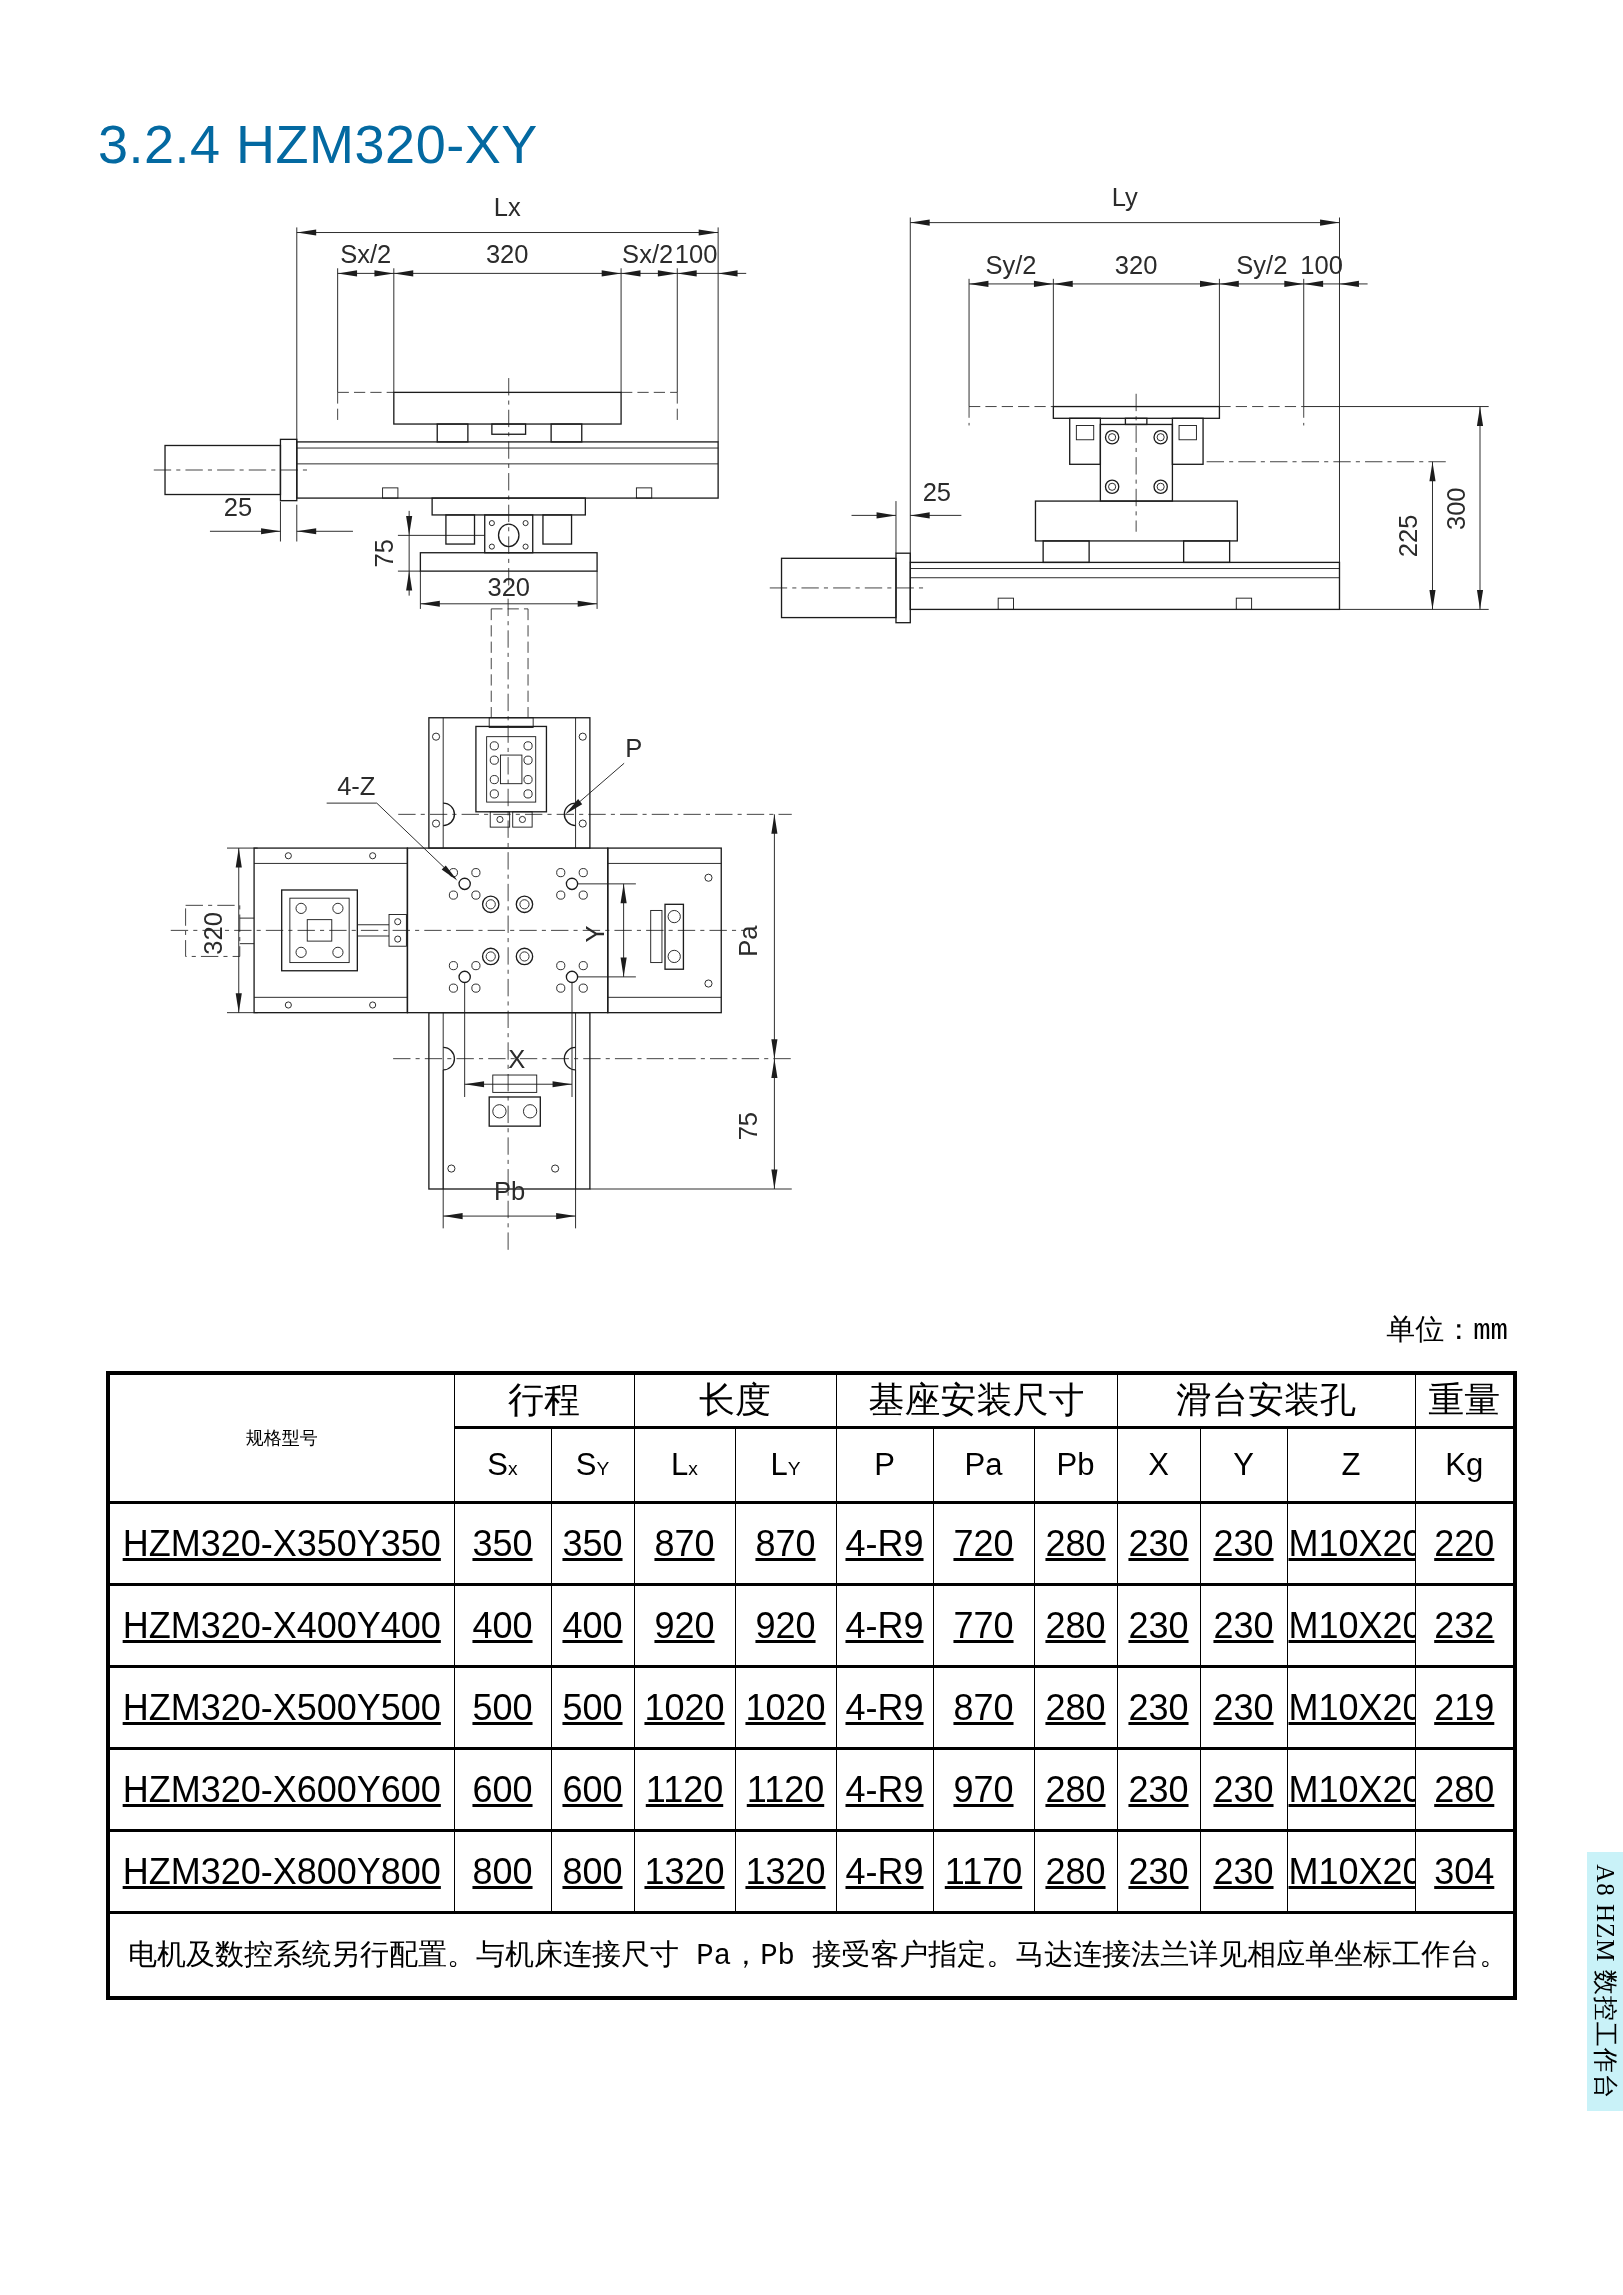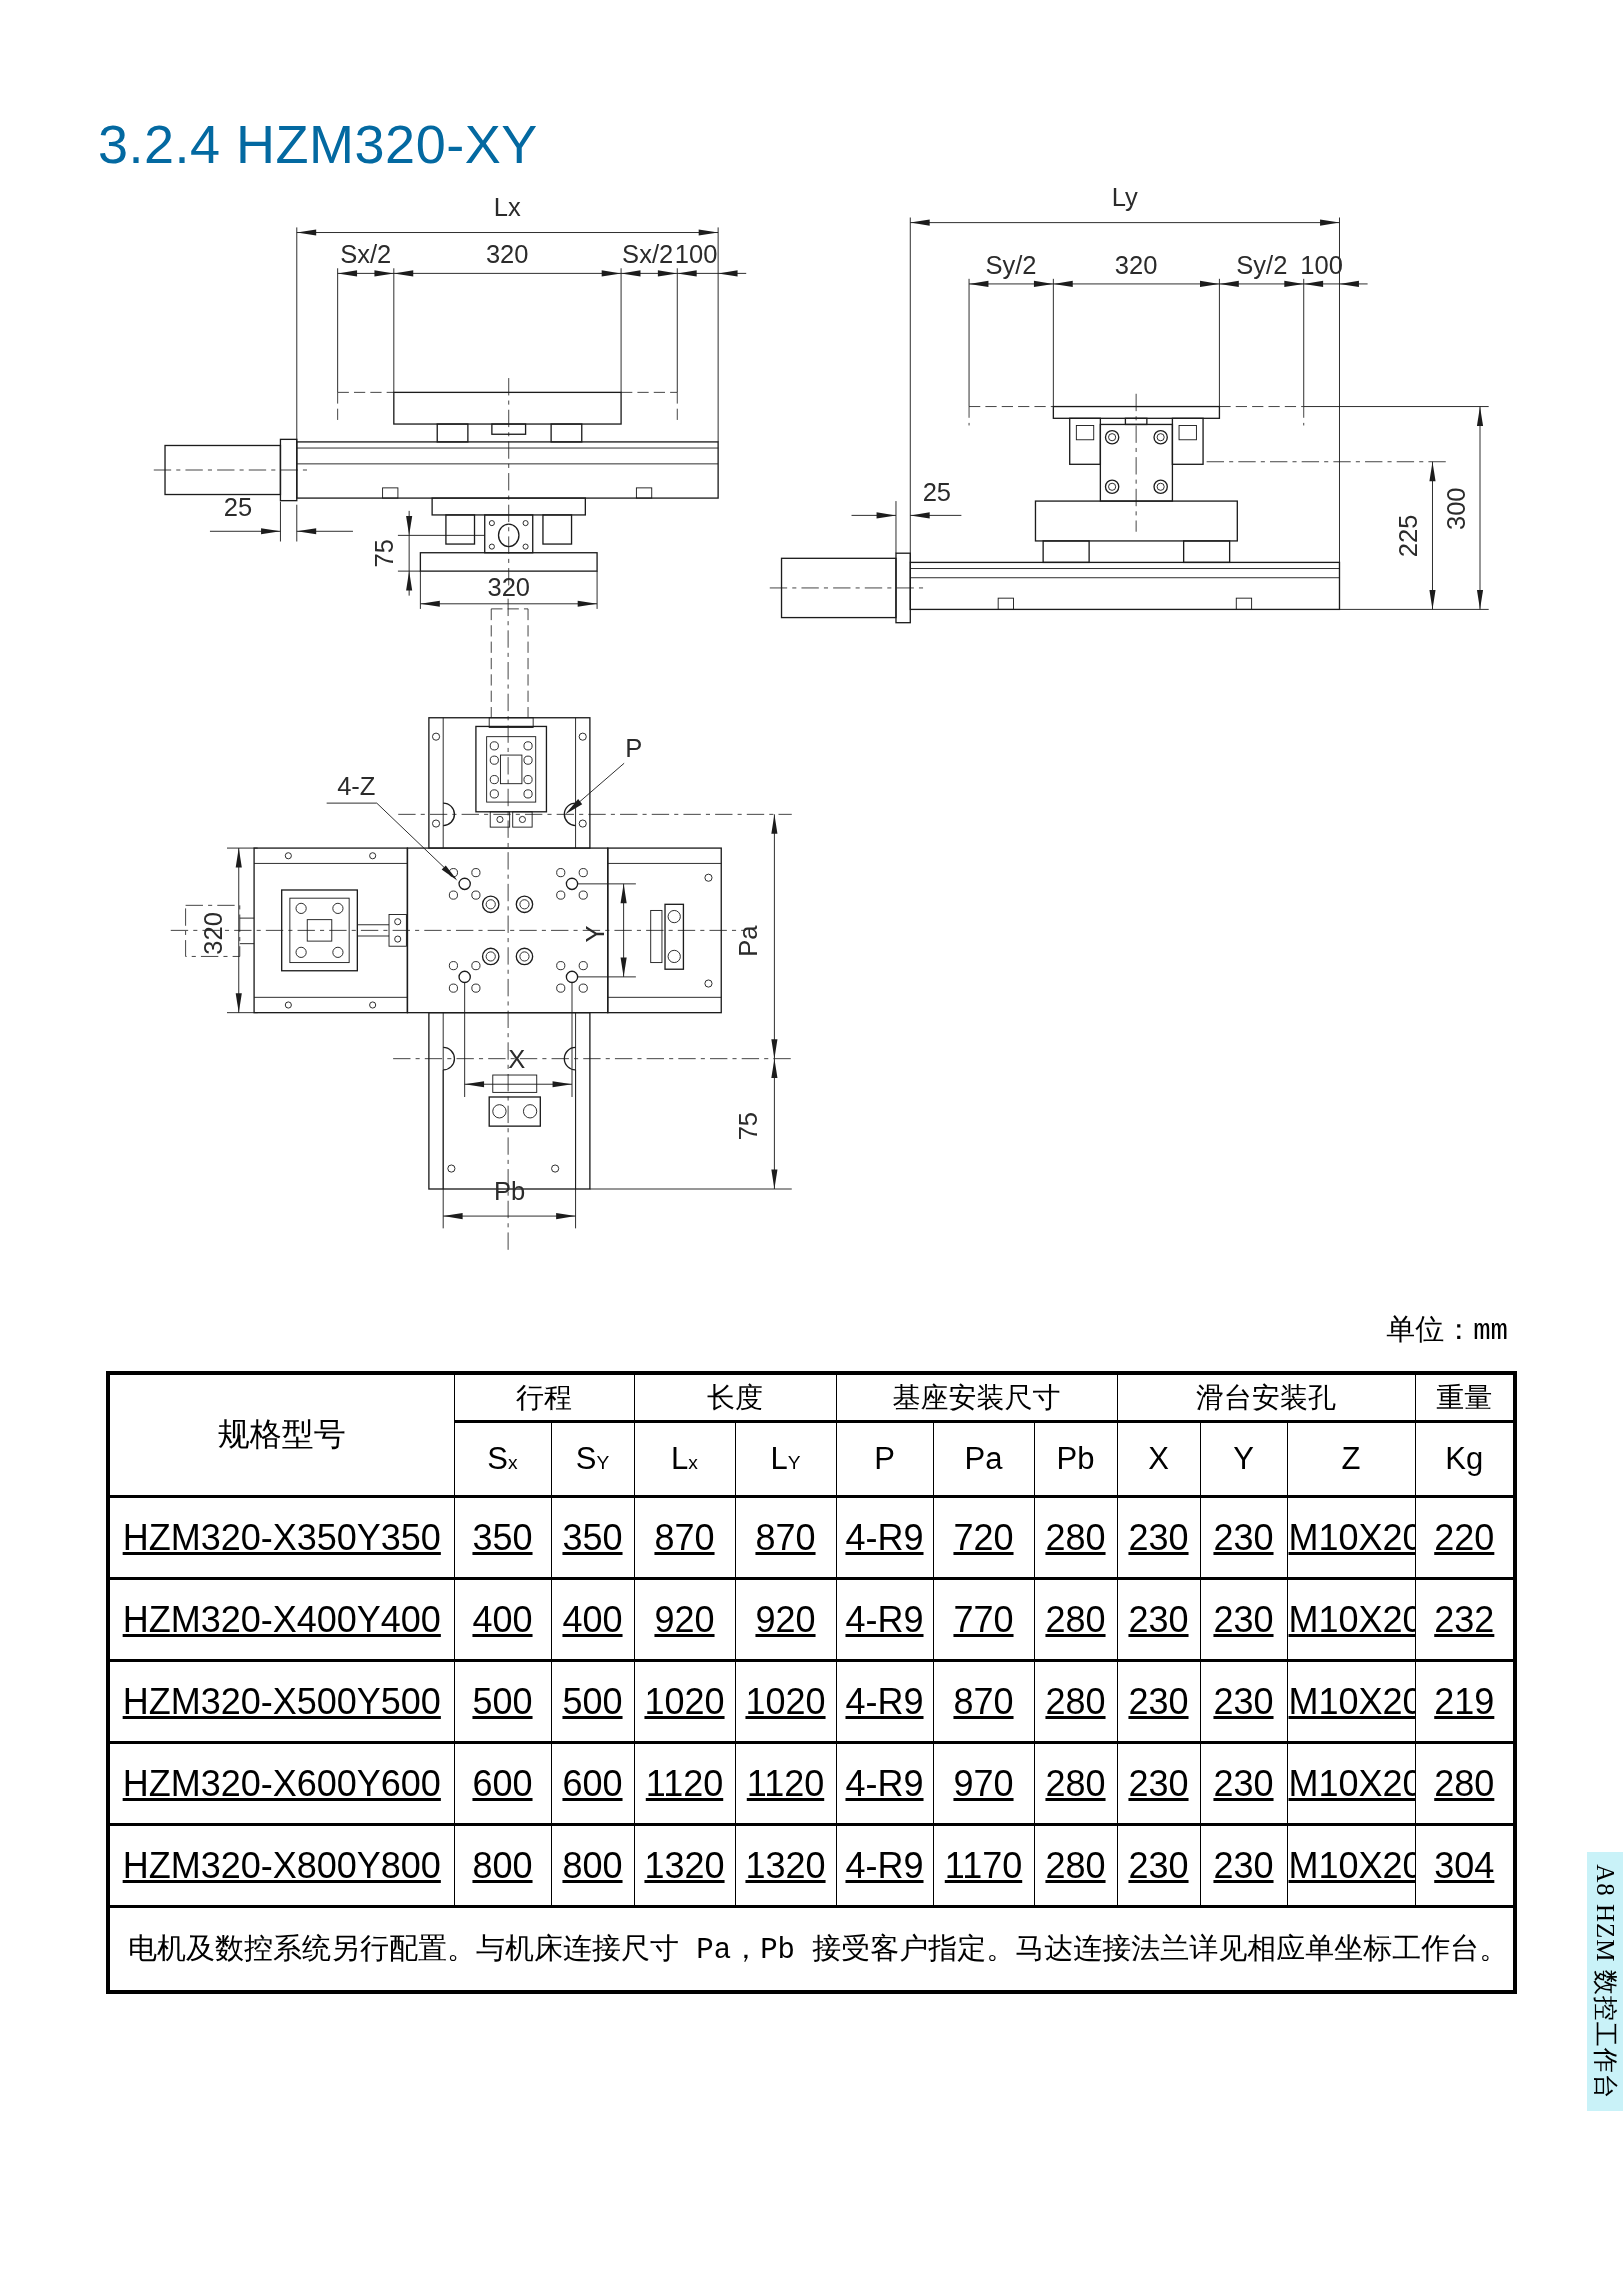--- a/index.html
+++ b/index.html
@@ -15,22 +15,22 @@
   .draw .ph{stroke-width:1.6;stroke-dasharray:22 10;}
   .draw polygon.ar{fill:#1c1c1c;stroke:none;}
   .draw text{font-family:"Liberation Sans",sans-serif;font-size:50px;fill:#2b2b2b;text-anchor:middle;stroke:none;}
 
   .units{position:absolute;left:1273px;top:1310px;width:235px;text-align:right;font-size:29px;font-family:Liberation Mono, monospace;color:#000;}
 
   table.spec{position:absolute;left:106px;top:1371px;width:1407px;border-collapse:collapse;table-layout:fixed;
              border:4.6px solid #000;}
   table.spec th,table.spec td{border-left:1px solid #000;border-right:1px solid #000;text-align:center;vertical-align:middle;
              font-weight:normal;overflow:hidden;}
-  tr.grp th{height:43px;font-size:28px;font-family:"Liberation Serif",serif;border-bottom:3.1px solid #000;}
-  tr.grp th.model{font-size:32px;}
+  tr.grp th{height:43px;font-size:36px;font-family:"Liberation Serif",serif;border-bottom:3.1px solid #000;}
+  tr.grp th.model{font-size:18px;}
   tr.sub th{height:70px;font-size:31px;font-family:"Liberation Sans",sans-serif;border-bottom:3.6px solid #000;}
   tr.sub th .sb{font-size:0.62em;}
   tr.datarow td{height:77px;font-size:36px;border-bottom:3.1px solid #000;text-decoration:underline;}
   tr.noterow td{height:80px;font-size:29px;font-family:Liberation Mono, monospace;text-align:center;padding-left:14.3px;border-bottom:none;}
 
   .side-tab{position:absolute;left:1587px;top:1852px;width:36px;height:259px;background:#c9f2f8;}
   .side-tab .txt{position:absolute;left:50%;top:50%;transform:translate(-50%,-50%) rotate(90deg);
        white-space:nowrap;font-family:"Liberation Serif",serif;font-size:25px;letter-spacing:1px;color:#000;}
 </style>
 </head>

